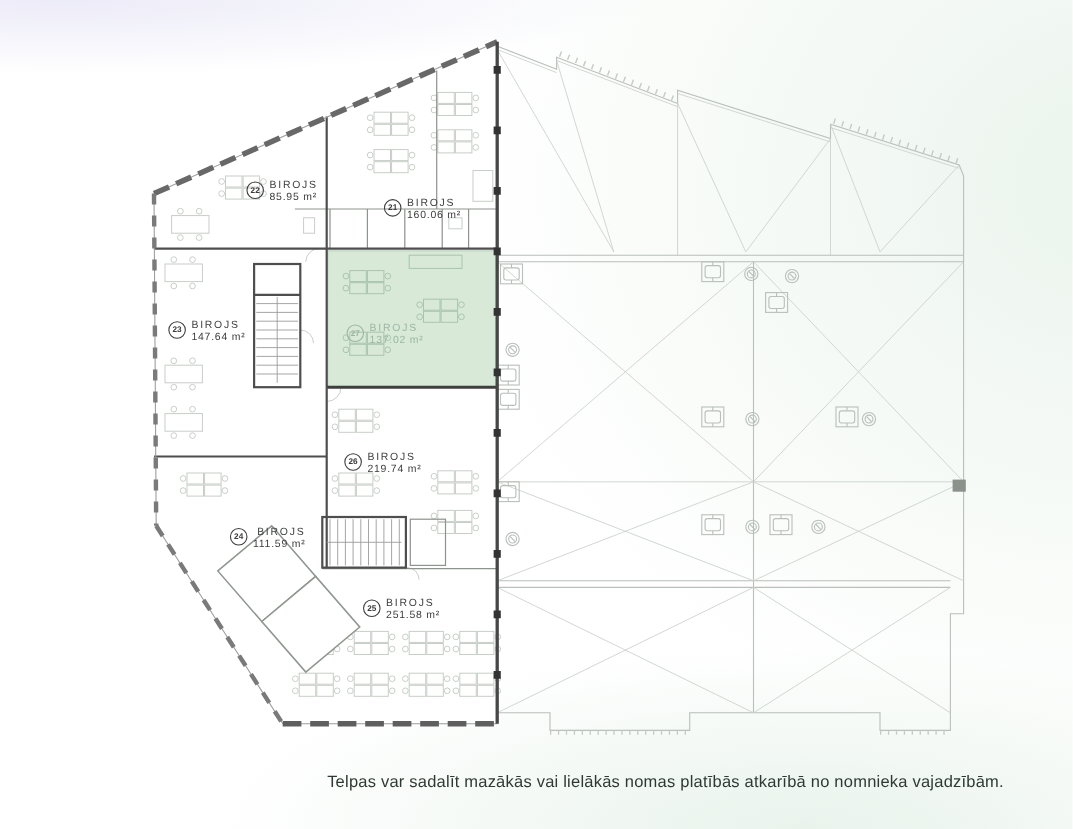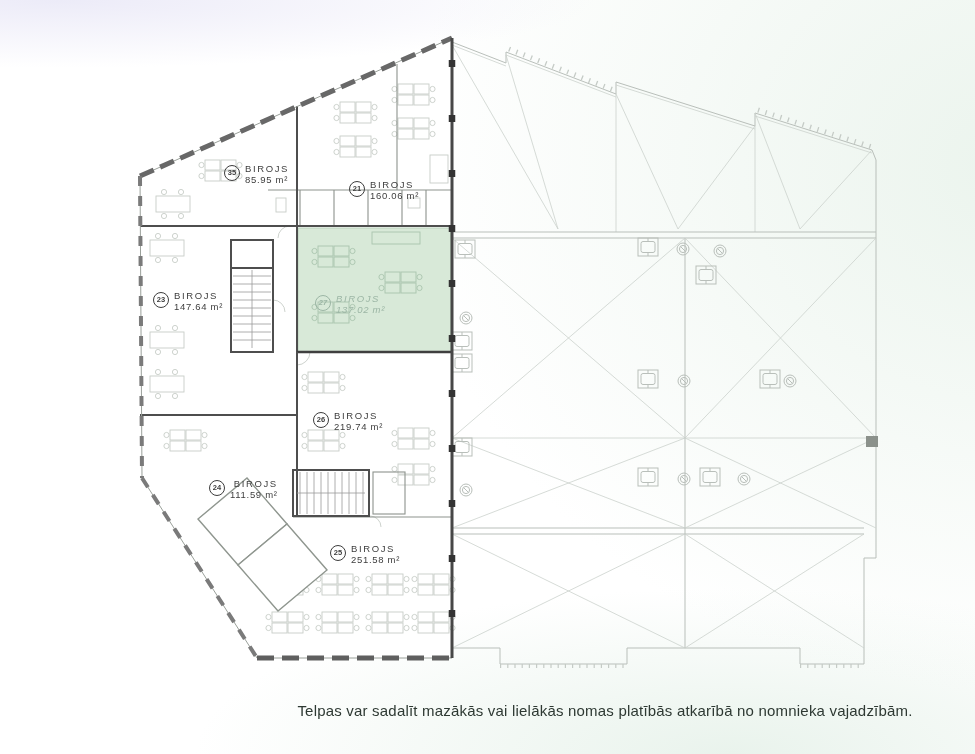--- a/index.html
+++ b/index.html
@@ -227,21 +227,21 @@
       <path stroke="#7a7a7a" stroke-width="4" fill="none" stroke-dasharray="10 10" d="M140,176 L142,478"></path>
       <path stroke="#7a7a7a" stroke-width="4" fill="none" stroke-dasharray="11 9" d="M142,478 L257,658"></path>
       <path stroke="#5f5f5f" stroke-width="5" fill="none" stroke-dasharray="17 8" d="M257,658 H452"></path>
       <path stroke="#474747" stroke-width="3" fill="none" d="M452,38 V658"></path>
       <path stroke="#333333" stroke-width="6.5" fill="none" stroke-dasharray="7 48" d="M452,60 V658"></path>
     </g>
   </g>
 </svg>
 
   <div class="room-label" style="left:224px;top:164px;">
-    <span class="room-num">35</span>
+    <span class="room-num">22</span>
     <span>
         <span class="room-name">BIROJS</span>
           <span class="room-area">85.95 m²</span>
       </span>
   </div>
 
   <div class="room-label" style="left:307px;top:180px;margin-left:42px;">
     <span class="room-num">21</span>
     <span>
         <span class="room-name">BIROJS</span>
@@ -250,21 +250,21 @@
   </div>
 
   <div class="room-label" style="left:153px;top:291px;">
     <span class="room-num">23</span>
     <span>
         <span class="room-name">BIROJS</span>
           <span class="room-area">147.64 m²</span>
       </span>
   </div>
 
-  <div class="room-label muted" style="left:315px;top:294px;font-style:italic;">
+  <div class="room-label muted" style="left:315px;top:294px;">
     <span class="room-num">27</span>
     <span>
         <span class="room-name">BIROJS</span>
           <span class="room-area">137.02 m²</span>
       </span>
   </div>
 
   <div class="room-label" style="left:313px;top:411px;">
     <span class="room-num">26</span>
     <span>

